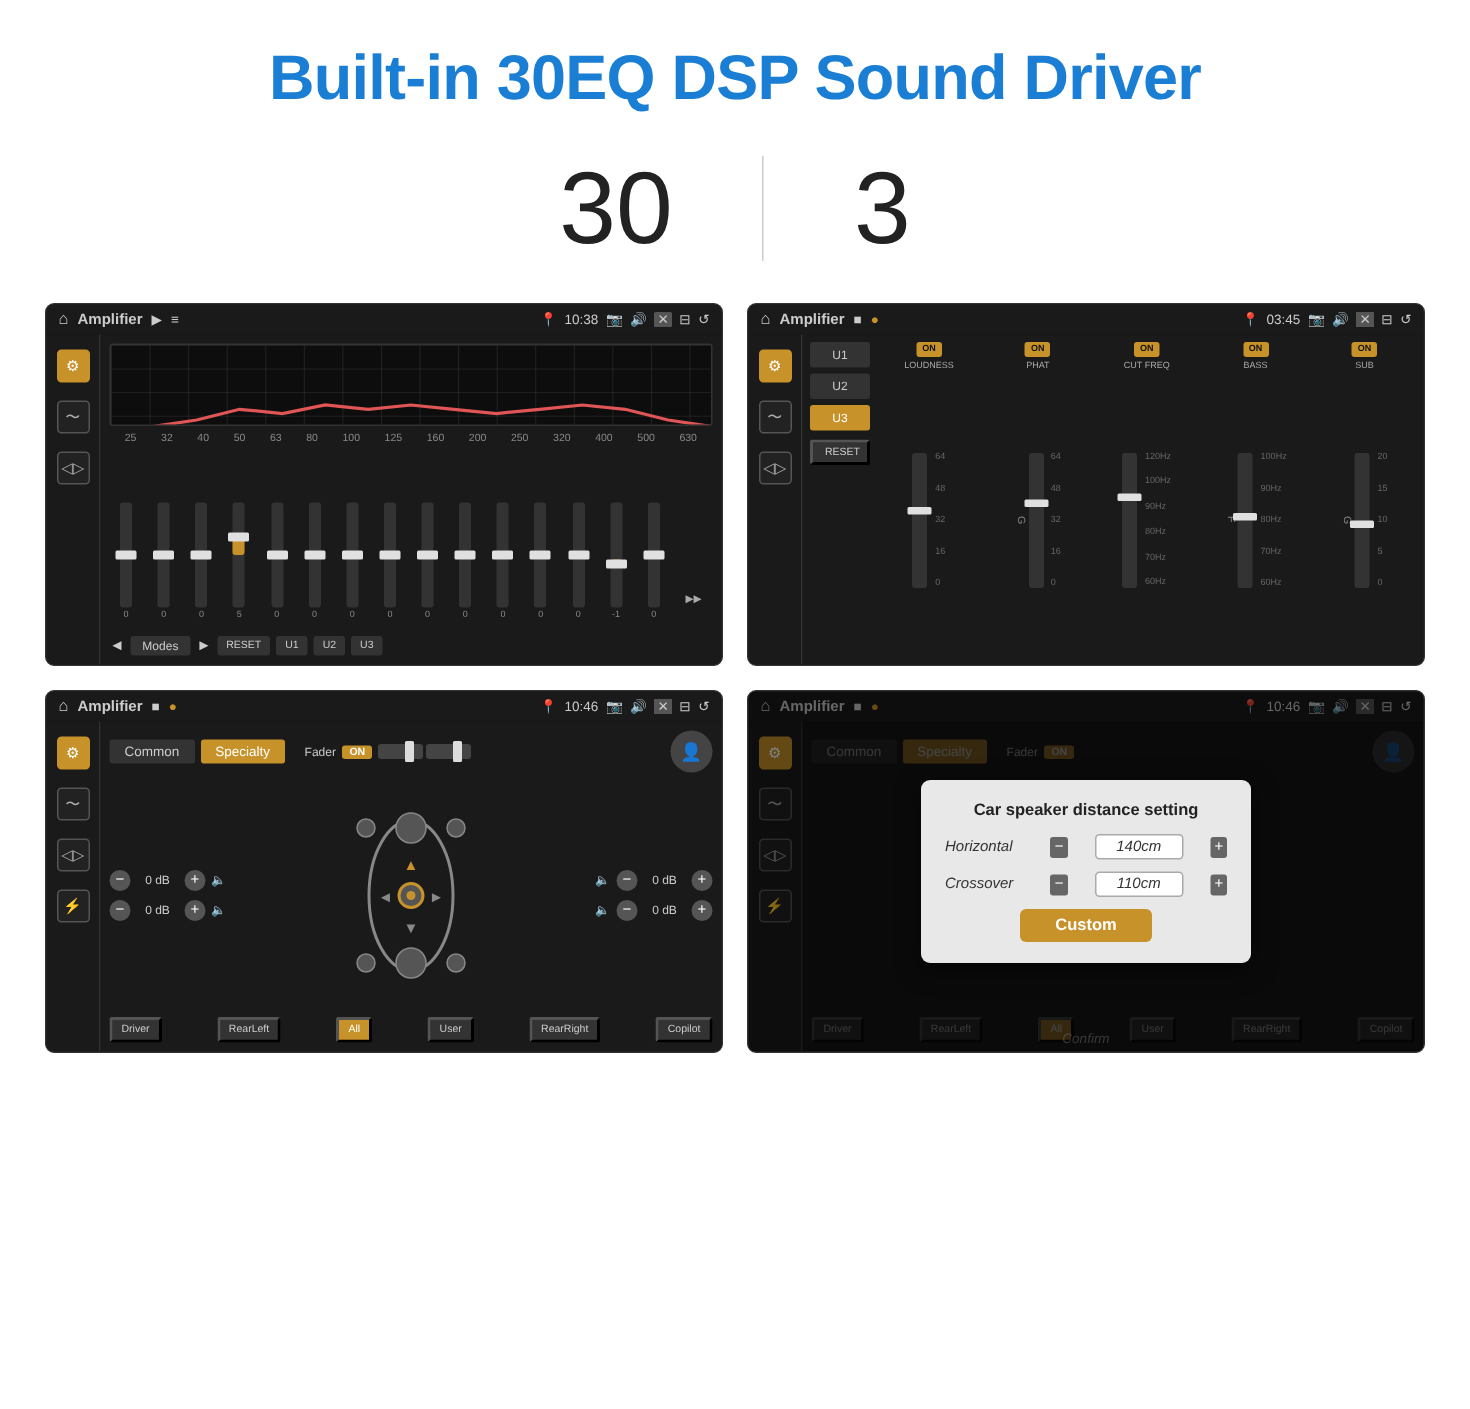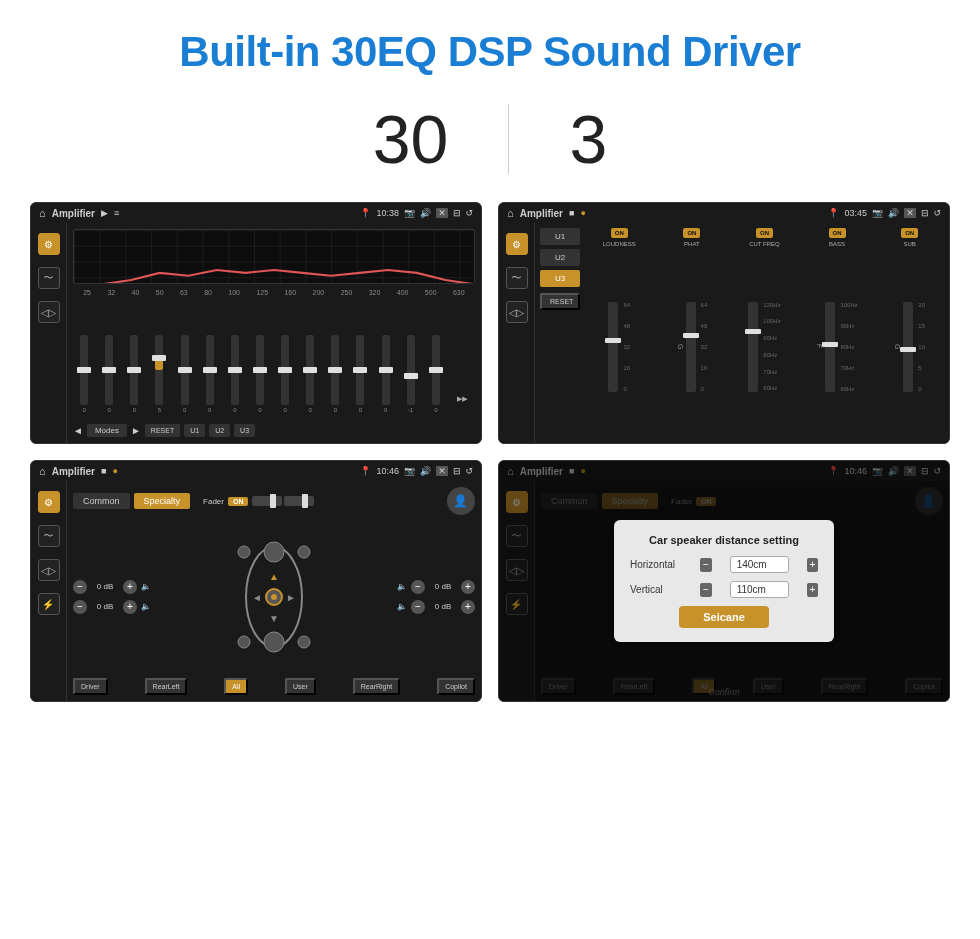--- a/index.html
+++ b/index.html
@@ -456,37 +456,38 @@
       font-weight: bold;
       color: #222;
       margin-bottom: 10px;
       text-align: center;
     }
     .dialog-row {
       display: flex;
       align-items: center;
       gap: 18px;
       margin-bottom: 8px;
+      font-style: italic;
     }
     .dialog-label {
       font-size: 10px;
       color: #333;
       width: 65px;
     }
     .dialog-input {
       background: white;
       border: 1px solid #aaa;
       border-radius: 3px;
       padding: 2px 6px;
       font-size: 10px;
       color: #333;
       width: 70px;
       display: flex;
       align-items: center;
-      justify-content: flex-start;
+      justify-content: center;
     }
     .dialog-minus, .dialog-plus {
       width: 14px;
       height: 14px;
       background: #666;
       border-radius: 2px;
       display: flex;
       align-items: center;
       justify-content: center;
       font-size: 10px;
@@ -1005,28 +1006,28 @@
         <div class="dialog-row">
           <span class="dialog-label">Horizontal</span>
           <div class="dialog-minus">−</div>
           <div class="dialog-input">
             <span>140cm</span>
           </div>
           <div class="dialog-plus">+</div>
         </div>
 
         <div class="dialog-row">
-          <span class="dialog-label">Vertical</span>
+          <span class="dialog-label">Crossover</span>
           <div class="dialog-minus">−</div>
           <div class="dialog-input">
             <span>110cm</span>
           </div>
           <div class="dialog-plus">+</div>
         </div>
 
-        <button class="dialog-confirm">Seicane</button>
+        <button class="dialog-confirm">Custom</button>
       </div>
     </div>
 
     <div class="seicane-watermark">Confirm</div>
   </div>
 
 </div>
 
 </body></html>

